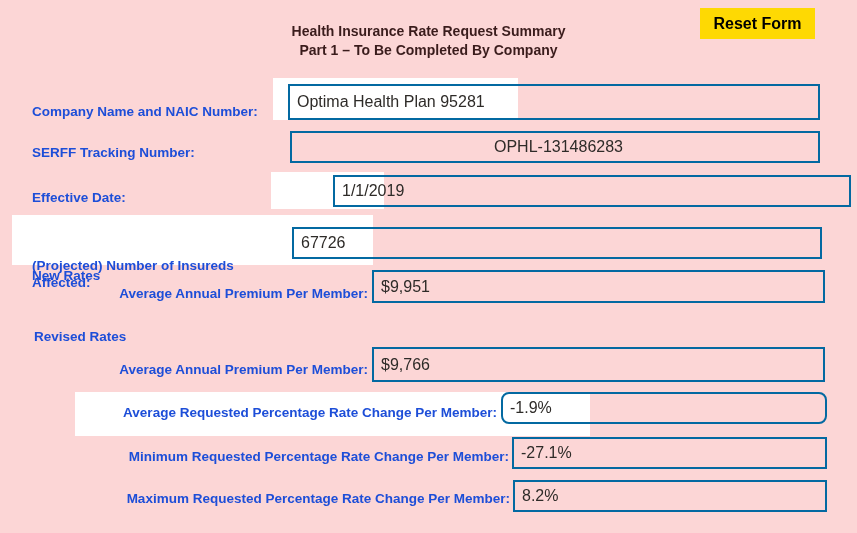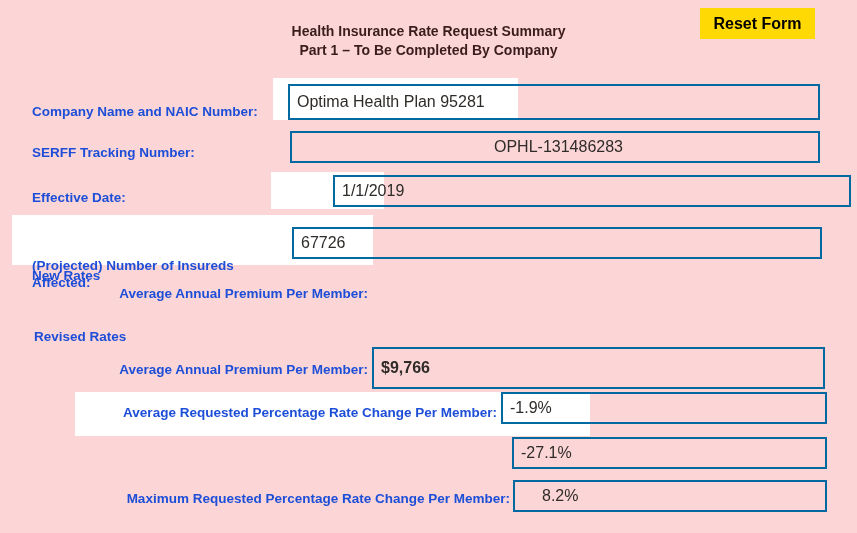--- a/index.html
+++ b/index.html
@@ -103,35 +103,39 @@
     <span class="val">1/1/2019</span>
   </div>
 
   <div class="lbl wrap" style="left:32px; top:229px; width:235px;margin-top:28px;">(Projected) Number of Insureds Affected:</div>
   <div class="fieldbox" style="left:292px; top:227px; width:530px; height:32px;">
     <span class="val">67726</span>
   </div>
 
   <div class="lbl" style="left:32px; top:267px;">New Rates</div>
   <div class="lbl right" style="right:489px; top:285px;">Average Annual Premium Per Member:</div>
+  <div class="fieldbox" style="left:372px; top:270px; width:453px; height:33px;">
+    <span class="val">$9,951</span>
+  </div>
 
   <div class="lbl" style="left:34px; top:328px;">Revised Rates</div>
 
   <div class="lbl right" style="right:489px; top:361px;">Average Annual Premium Per Member:</div>
-  <div class="fieldbox" style="left:372px; top:347px; width:453px; height:42px;font-weight:bold;">
+  <div class="fieldbox" style="left:372px; top:347px; width:453px; height:35px;">
     <span class="val">$9,766</span>
   </div>
 
   <div class="lbl right" style="right:360px; top:404px;">Average Requested Percentage Rate Change Per Member:</div>
-  <div class="fieldbox" style="left:501px; top:392px; width:326px; height:32px;">
+  <div class="fieldbox" style="left:501px; top:392px; width:326px; height:32px;border-radius:8px;">
     <span class="val">-1.9%</span>
   </div>
 
+  <div class="lbl right" style="right:348px; top:448px;">Minimum Requested Percentage Rate Change Per Member:</div>
   <div class="fieldbox" style="left:512px; top:437px; width:315px; height:32px;align-items:center;">
     <span class="val">-27.1%</span>
   </div>
 
   <div class="lbl right" style="right:347px; top:490px;">Maximum Requested Percentage Rate Change Per Member:</div>
-  <div class="fieldbox" style="left:513px; top:480px; width:314px; height:32px;padding-left:20px;">
+  <div class="fieldbox" style="left:513px; top:480px; width:314px; height:32px;">
     <span class="val">8.2%</span>
   </div>
 
 </div>
 
 </body></html>

